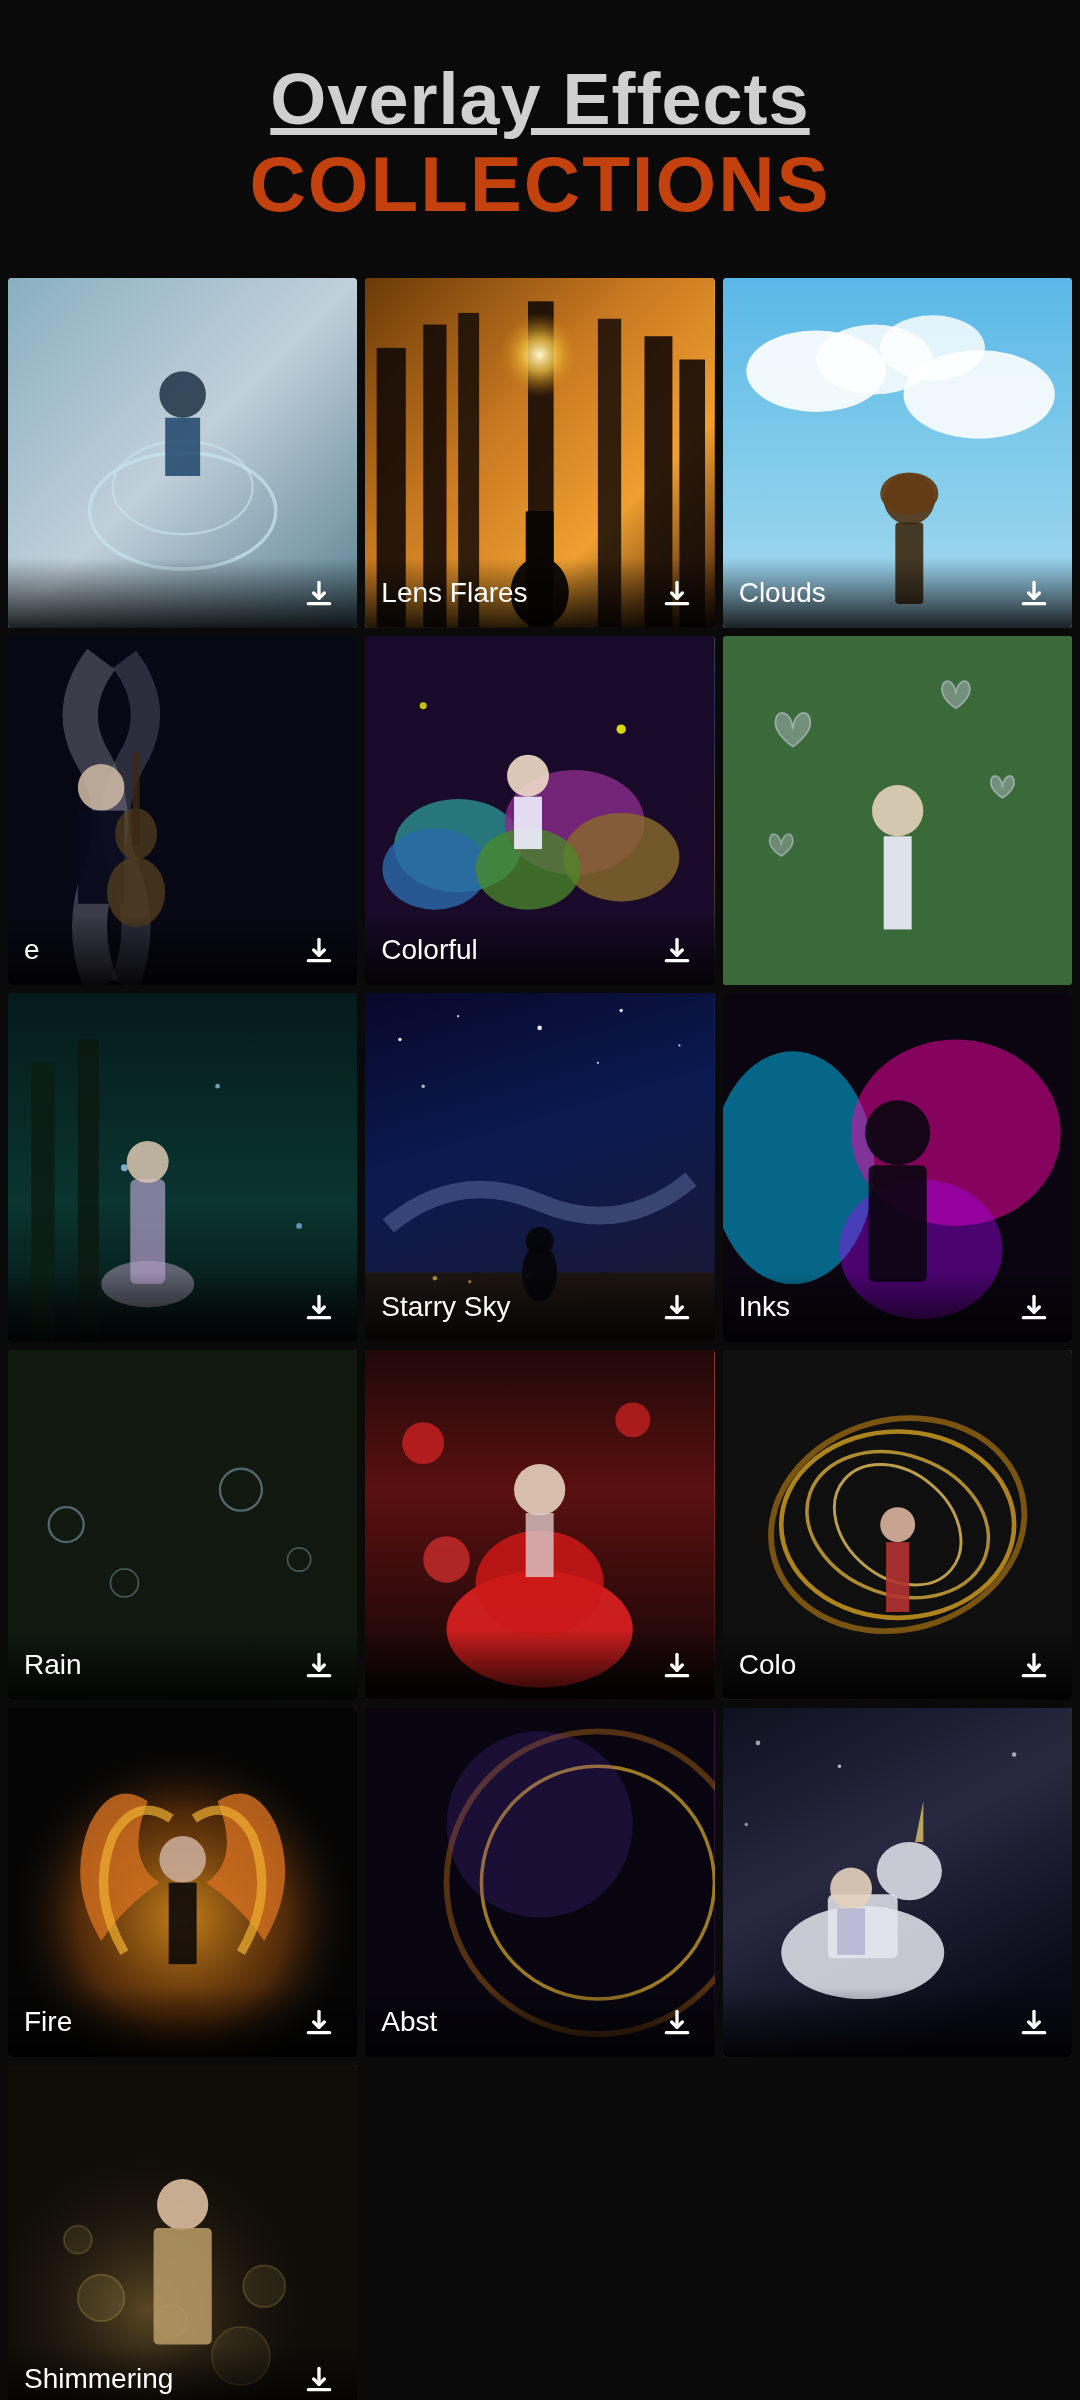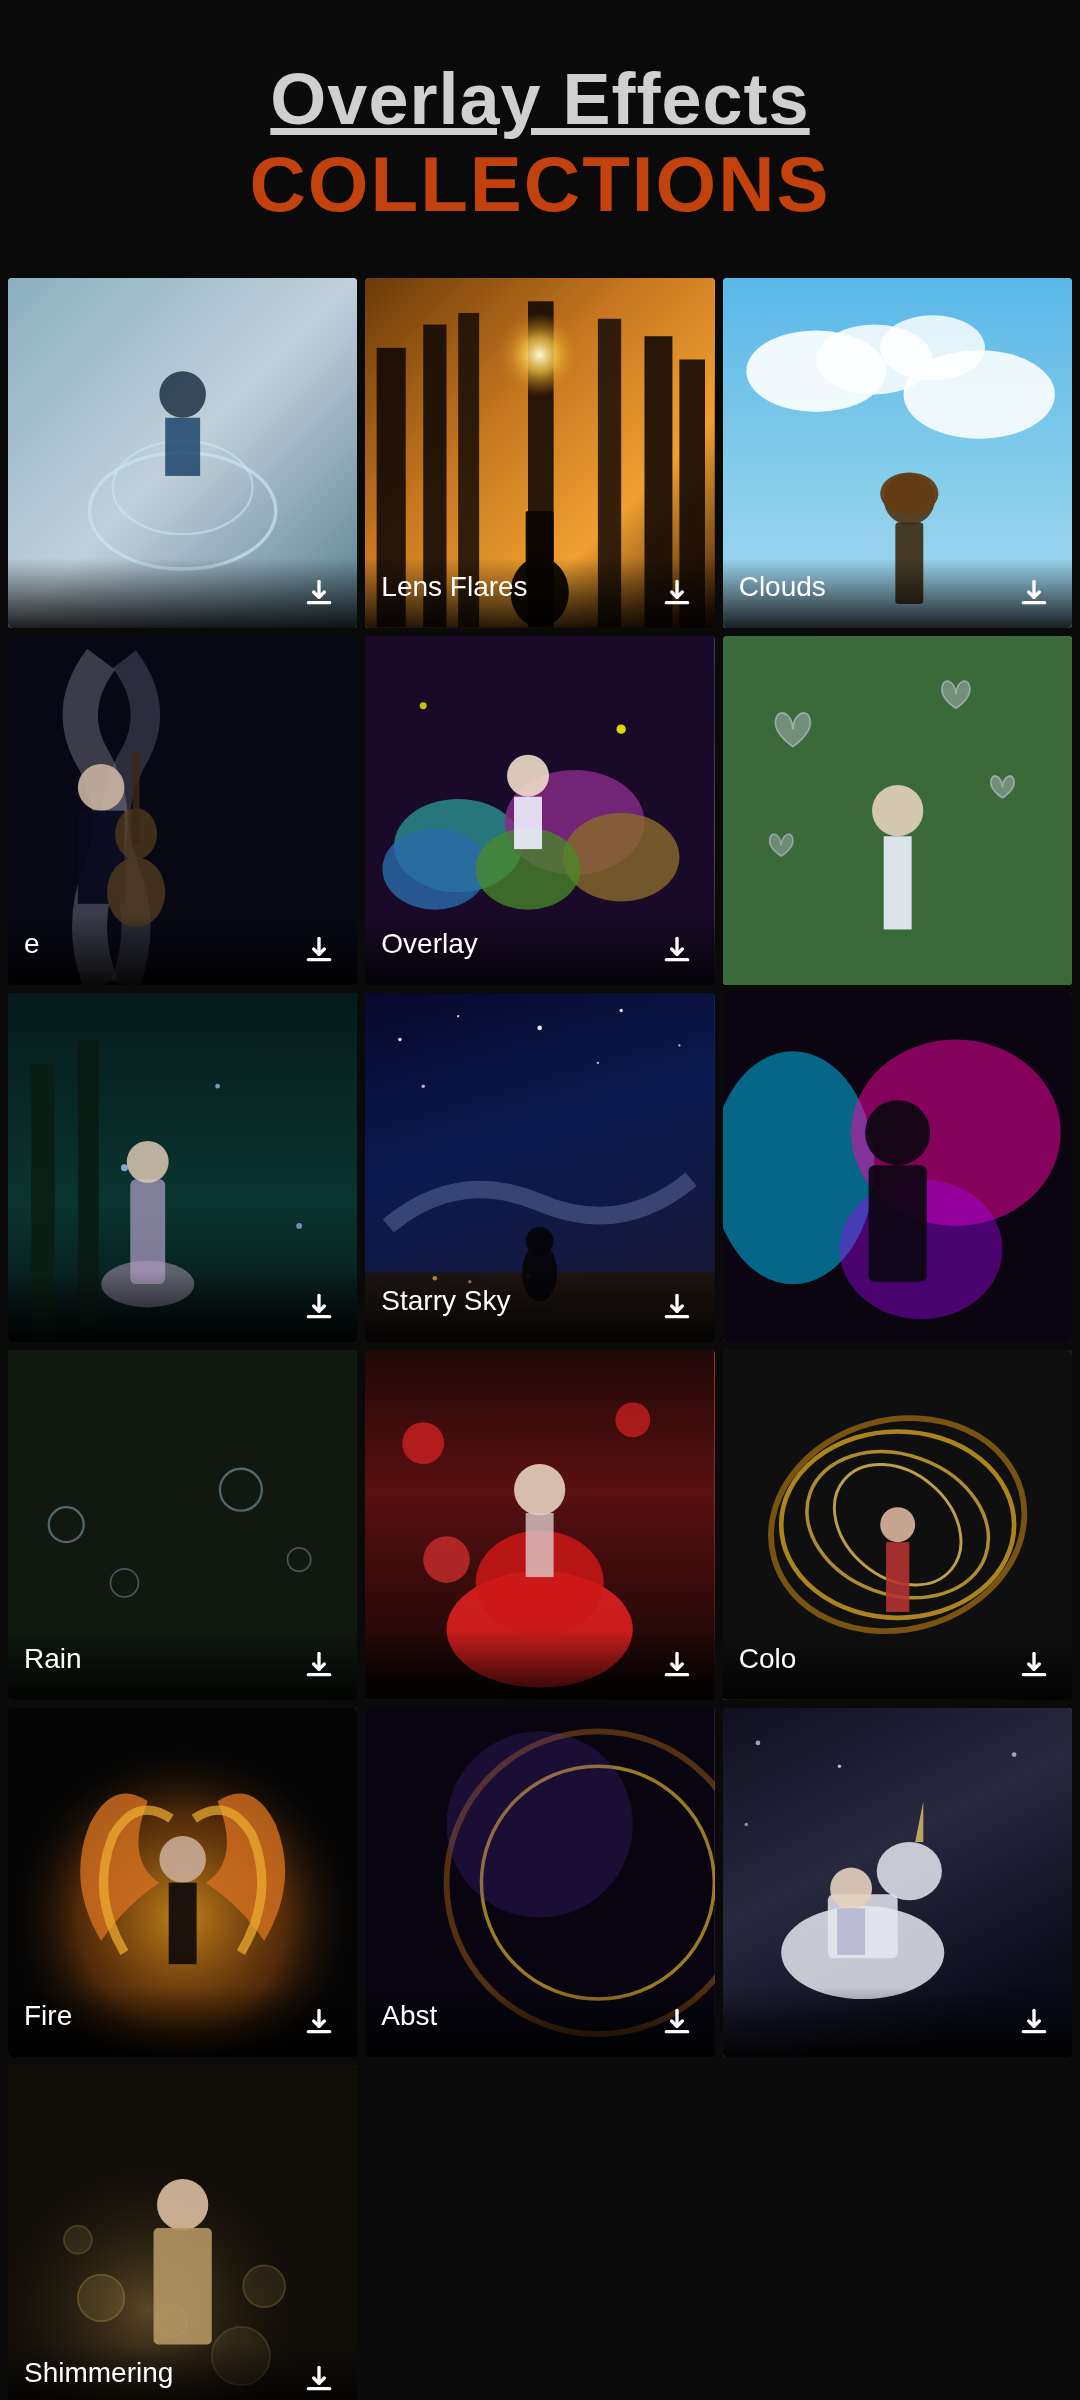--- a/index.html
+++ b/index.html
@@ -72,21 +72,21 @@
     .img-shimmering { background: linear-gradient(135deg, #1a1a1a 0%, #3a2a1a 30%, #6a5a3a 50%, #c8a870 70%, #2a1a0a 100%); }
 
     .item-label {
       position: absolute;
       bottom: 0;
       left: 0;
       right: 0;
       padding: 12px 16px;
       background: linear-gradient(transparent, rgba(0,0,0,0.85));
       display: flex;
-      align-items: flex-start;
+      align-items: center;
       justify-content: space-between;
       min-height: 70px;
     }
 
     .item-label-text {
       font-size: 28px;
       font-weight: 500;
       color: #ffffff;
       line-height: 1.2;
       flex: 1;
@@ -287,21 +287,21 @@
           <ellipse cx="140" cy="200" rx="45" ry="35" fill="#4a8a2a" opacity="0.75"></ellipse>
 
           <circle cx="220" cy="80" r="4" fill="#f0f000" opacity="0.9"></circle>
           <circle cx="50" cy="60" r="3" fill="#f0f000" opacity="0.8"></circle>
 
           <circle cx="140" cy="120" r="18" fill="rgba(240,220,200,0.9)"></circle>
           <rect x="128" y="138" width="24" height="45" fill="rgba(240,240,255,0.9)"></rect>
         </svg>
       </div>
       <div class="item-label">
-        <span class="item-label-text">Overlay</span>
+        <span class="item-label-text">Colorful</span>
         <div class="download-icon">
           <svg viewBox="0 0 24 24">
               <polyline points="8,12 12,16 16,12"></polyline>
               <line x1="12" y1="4" x2="12" y2="16"></line>
               <line x1="4" y1="20" x2="20" y2="20"></line>
             </svg>
         </div>
       </div>
     </div>
 
@@ -407,20 +407,30 @@
           <rect width="300" height="300" fill="#0a0510"></rect>
 
           <ellipse cx="60" cy="150" rx="70" ry="100" fill="#00c8ff" opacity="0.5"></ellipse>
           <ellipse cx="200" cy="120" rx="90" ry="80" fill="#ff00aa" opacity="0.5"></ellipse>
           <ellipse cx="170" cy="220" rx="70" ry="60" fill="#aa00ff" opacity="0.4"></ellipse>
 
           <circle cx="150" cy="120" r="28" fill="rgba(10,5,15,0.9)"></circle>
           <rect x="125" y="148" width="50" height="100" fill="rgba(10,5,15,0.9)" rx="5"></rect>
         </svg>
       </div>
+      <div class="item-label">
+        <span class="item-label-text">Inks</span>
+        <div class="download-icon">
+          <svg viewBox="0 0 24 24">
+              <polyline points="8,12 12,16 16,12"></polyline>
+              <line x1="12" y1="4" x2="12" y2="16"></line>
+              <line x1="4" y1="20" x2="20" y2="20"></line>
+            </svg>
+        </div>
+      </div>
     </div>
 
     <div class="grid-item img-rain">
       <div class="img-content">
         <svg width="100%" height="100%" viewBox="0 0 300 300" xmlns="http://www.w3.org/2000/svg">
           <rect width="300" height="300" fill="#101810"></rect>
 
           <circle cx="50" cy="150" r="15" fill="none" stroke="rgba(150,180,200,0.5)" stroke-width="2"></circle>
           <circle cx="100" cy="200" r="12" fill="none" stroke="rgba(150,180,200,0.4)" stroke-width="1.5"></circle>
           <circle cx="200" cy="120" r="18" fill="none" stroke="rgba(150,180,200,0.5)" stroke-width="2"></circle>

